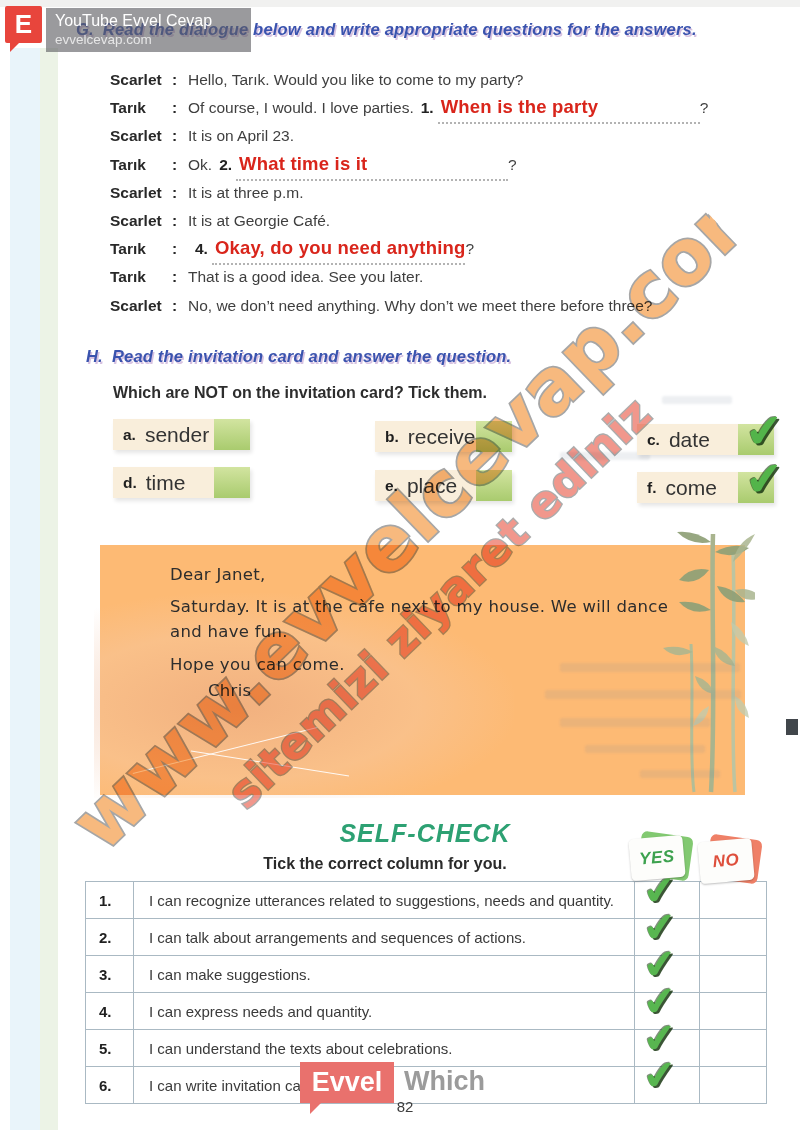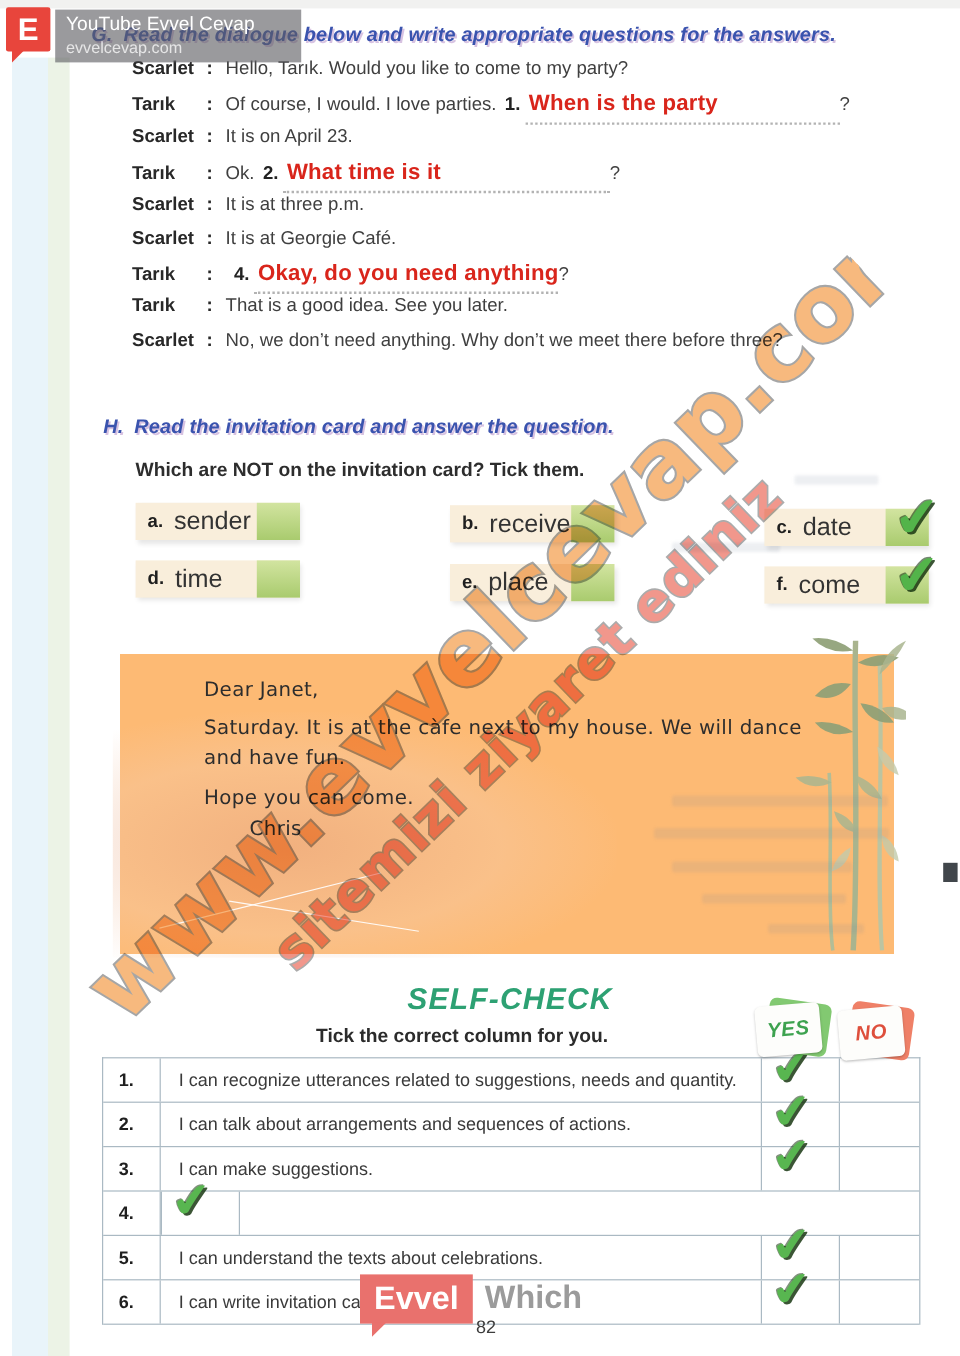--- a/index.html
+++ b/index.html
@@ -25,21 +25,21 @@
   .yt-line2{color:rgba(255,255,255,.75);font-size:13.5px;line-height:17px;}
   .e-badge{position:absolute;left:5px;top:6px;width:37px;height:37px;background:#e8453c;
        color:#fff;font-weight:bold;font-size:26px;display:flex;align-items:center;
        justify-content:center;z-index:31;border-radius:2px;}
   .e-badge::after{content:"";position:absolute;left:5px;bottom:-9px;
        border-top:10px solid #e8453c;border-right:10px solid transparent;}
 
   
   .dialogue{position:absolute;left:110px;top:44px;width:640px;z-index:2;}
   .d-row{height:28.2px;line-height:28.2px;white-space:nowrap;font-size:15.5px;color:#3f3f3f;}
-  .d-speaker{display:inline-block;width:62px;font-weight:bold;color:#282828;}
+  .d-speaker{display:inline-block;width:62px;font-weight:bold;color:#282828;margin-top:22px;}
   .d-colon{display:inline-block;width:16px;font-weight:bold;color:#282828;}
   .d-num{font-weight:bold;color:#222;margin:0 4px 0 7px;}
   .answer-line{display:inline-block;border-bottom:2px dotted #b3b3b3;vertical-align:baseline;}
   .answer-text{color:#d9251b;font-weight:bold;font-size:18.5px;letter-spacing:.2px;padding-left:3px;}
   .d-q{color:#3f3f3f;}
   .d-row:nth-child(2) .answer-line{width:262px;}
   .d-row:nth-child(4) .answer-line{width:272px;}
   .d-row:nth-child(6) .answer-line{width:283px;}
   .d-row:nth-child(8) .answer-line{width:272px;}
 
@@ -306,20 +306,21 @@
   <div class="sc-row">
     <div class="sc-num">3.</div>
     <div class="sc-text">I can make suggestions.</div>
     <div class="sc-yes">
         <span class="sc-check">✔</span>
       </div>
     <div class="sc-no"></div>
   </div>
   <div class="sc-row">
     <div class="sc-num">4.</div>
+    <div class="sc-text">I can express needs and quantity.</div>
     <div class="sc-yes">
         <span class="sc-check">✔</span>
       </div>
     <div class="sc-no"></div>
   </div>
   <div class="sc-row">
     <div class="sc-num">5.</div>
     <div class="sc-text">I can understand the texts about celebrations.</div>
     <div class="sc-yes">
         <span class="sc-check">✔</span>

